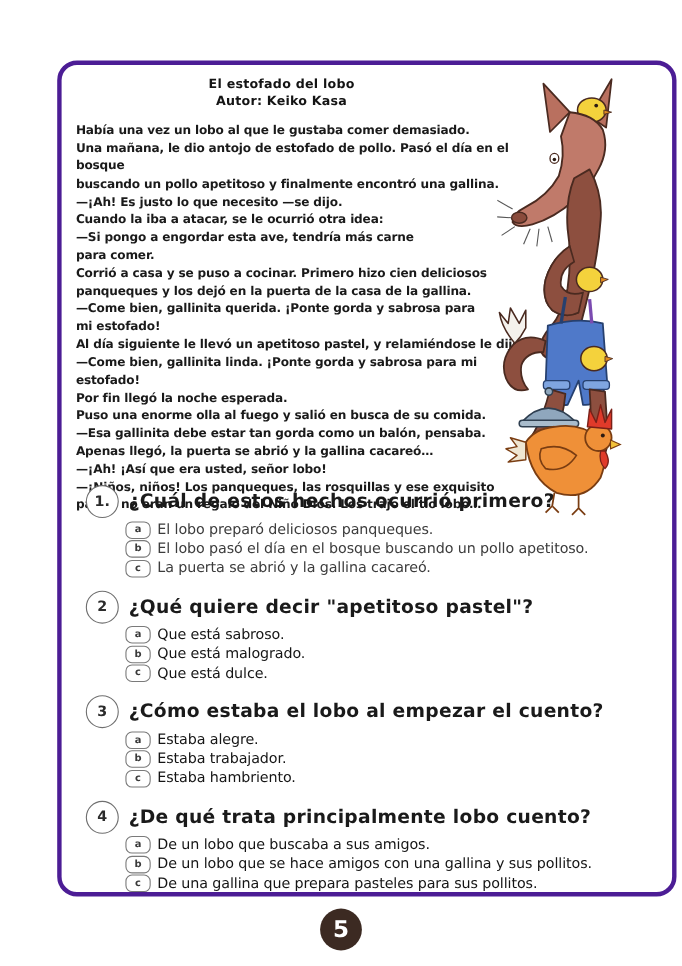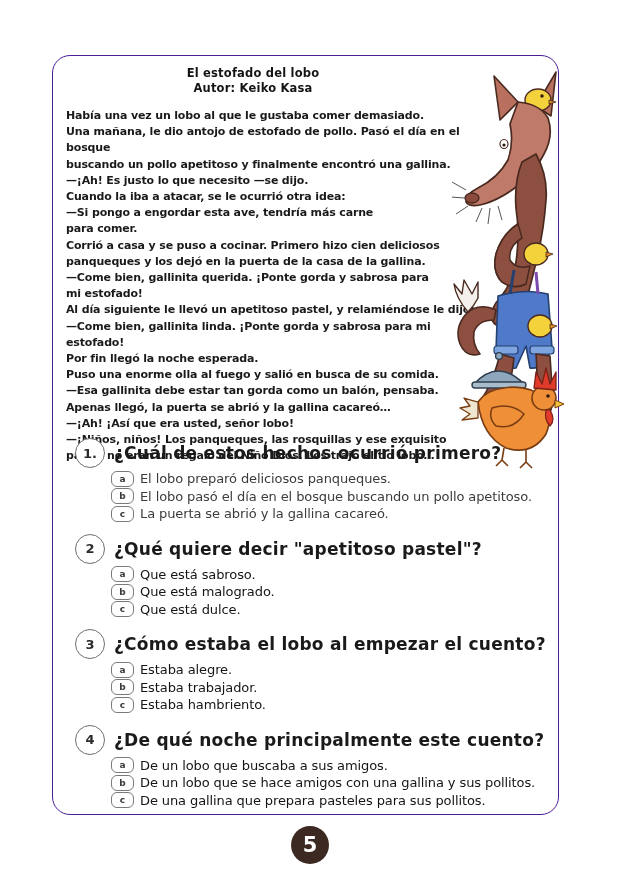--- a/index.html
+++ b/index.html
@@ -14,23 +14,23 @@
     position: relative;
     overflow: hidden;
     font-family: "DejaVu Sans", sans-serif;
   }
 
   
   .page-frame {
     position: absolute;
     left: 52px;
     top: 55px;
-    width: 507px;
+    width: 563px;
     height: 760px;
-    border: 1px solid #4c1d95;
+    border: 4px solid #4c1d95;
     border-radius: 18px;
     box-sizing: border-box;
     background: #ffffff;
   }
 
   
   .story-header {
     position: absolute;
     left: 0;
     top: 10px;
@@ -227,21 +227,21 @@
           </div>
           <div class="opt">
             <div class="opt-badge">c</div>
             <div class="opt-text">Estaba hambriento.</div>
           </div>
         </div>
       </div>
       <div class="q-block bold">
         <div class="q-head">
           <div class="q-num">4</div>
-          <div class="q-text">¿De qué noche principalmente este cuento?</div>
+          <div class="q-text">¿De qué trata principalmente lobo cuento?</div>
         </div>
         <div class="opts">
           <div class="opt">
             <div class="opt-badge">a</div>
             <div class="opt-text">De un lobo que buscaba a sus amigos.</div>
           </div>
           <div class="opt">
             <div class="opt-badge">b</div>
             <div class="opt-text">De un lobo que se hace amigos con una gallina y sus pollitos.</div>
           </div>

